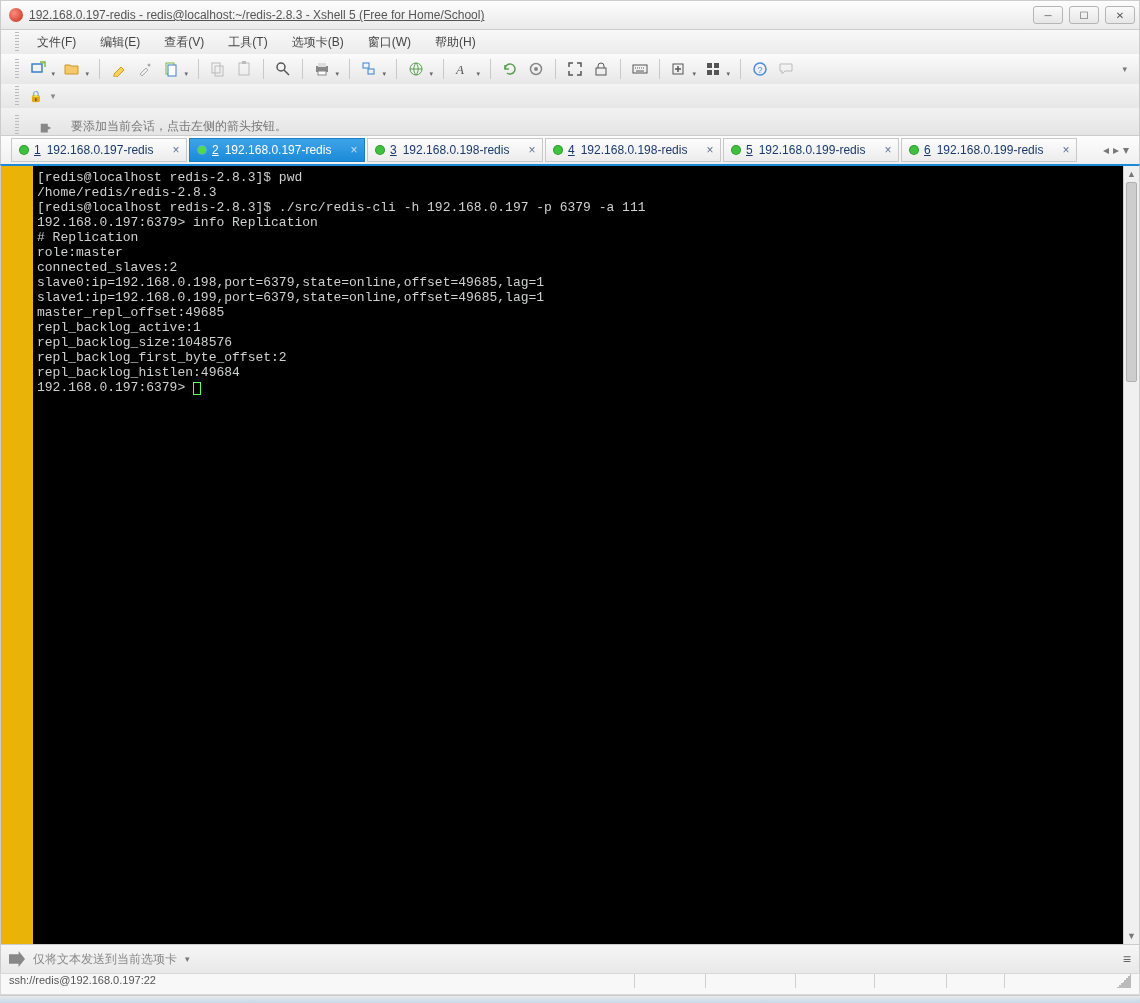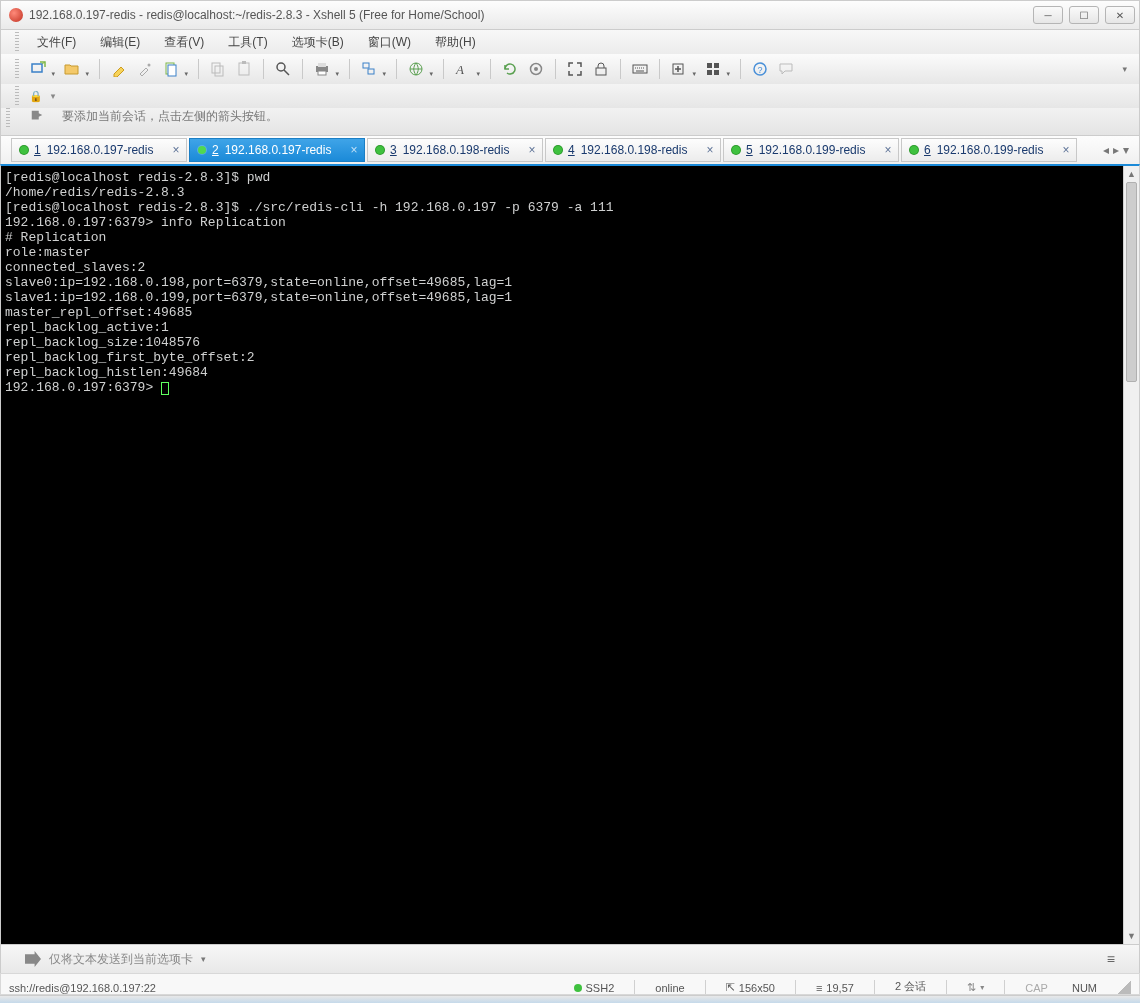--- a/index.html
+++ b/index.html
@@ -20,21 +20,21 @@
   display: flex;
   align-items: center;
   padding: 0 4px 0 8px;
   gap: 6px;
 }
 .titlebar .app-icon {
   width: 14px; height: 14px;
   background: radial-gradient(circle at 5px 5px, #ff8a7a, #c03020);
   border-radius: 50%;
 }
-.titlebar .title-text { color: #555; flex: 1; }
+.titlebar .title-text { color: #555; flex: 1; text-decoration: underline; }
 .win-buttons { display: flex; gap: 6px; }
 .win-btn {
   width: 30px; height: 18px;
   border: 1px solid #b5b5b5;
   border-radius: 3px;
   display: flex; align-items: center; justify-content: center;
   background: linear-gradient(#fafafa,#e6e6e6);
   font-size: 10px; color: #555; cursor: pointer;
 }
 .menubar {
@@ -78,22 +78,22 @@
   gap: 8px;
 }
 .addressbar .grip { margin-right: 2px; }
 .addressbar .lock-icon { color: #999; font-size: 11px; }
 .addressbar .url { color: #888; flex: 1; }
 .addressbar .chev { color: #888; font-size: 9px; margin-right: 8px; }
 .infobar {
   height: 28px;
   background: linear-gradient(#f2f2f2,#e4e4e4);
   border-left: 1px solid #ccc; border-right: 1px solid #ccc; border-bottom: 1px solid #ccc;
-  display: flex; align-items: flex-start;
-  padding: 0 6px 0 5px;
+  display: flex; align-items: flex-end;
+  padding: 0 6px 0 14px;
   gap: 18px; color: #777;
 }
 .infobar .grip { margin-right: 2px; }
 .infobar .info-icon { width: 14px; height: 14px; color: #888; }
 .tabbar {
   height: 28px;
   background: linear-gradient(#fdfdfd,#f0f0f0);
   border-left: 1px solid #ccc; border-right: 1px solid #ccc;
   display: flex; align-items: center;
   padding-left: 10px;
@@ -114,25 +114,26 @@
   color: #fff; border-color: #1b7fc5;
 }
 .session-tab .dot { width: 8px; height: 8px; border-radius: 50%; background: #3fc13f; box-shadow: 0 0 0 1px #2a9a2a; }
 .session-tab.active .dot { background: #50d850; box-shadow: 0 0 0 1px #fff3; }
 .session-tab .num { text-decoration: underline; }
 .session-tab .close { margin-left: auto; width: 12px; height: 12px; display: flex; align-items: center; justify-content: center; color: inherit; opacity: .7; font-size: 12px; }
 .tabnav { margin-left: auto; display: flex; align-items: center; gap: 4px; padding-right: 10px; }
 .tabnav span { color: #777; cursor: pointer; font-size: 12px; }
 .terminal-wrap {
   flex: 1;
-  background: #4d7c0f;
+  background: #eab308;
   border: 1px solid #ccc;
   border-top: 2px solid #1b8ad8;
   display: flex;
   position: relative;
+  padding-left: 32px;
 }
 .terminal {
   flex: 1;
   background: #000;
   color: #cfd0d0;
   font-family: "Consolas","Courier New",monospace;
   font-size: 13px;
   line-height: 15px;
   padding: 4px;
   white-space: pre;
@@ -152,31 +153,31 @@
   display: inline-block;
   width: 8px; height: 13px;
   border: 1px solid #5fff5f;
   vertical-align: bottom;
 }
 .sendbar {
   height: 28px;
   background: linear-gradient(#f6f6f6,#e8e8e8);
   border-left: 1px solid #ccc; border-right: 1px solid #ccc;
   display: flex; align-items: center;
-  padding: 0 24px;
+  padding: 0 8px;
   gap: 8px; color: #888;
 }
 .send-icon { width: 16px; height: 16px; background: #888; clip-path: polygon(0 20%, 60% 20%, 60% 0, 100% 50%, 60% 100%, 60% 80%, 0 80%); }
 .sendbar .menu-icon { margin-left: auto; color: #666; cursor: pointer; font-size: 14px; }
 .sendbar .chev { color: #777; font-size: 9px; }
 .statusbar {
   height: 22px;
   background: #f8f8f8;
   border: 1px solid #d8d8d8;
-  display: flex; align-items: flex-end;
+  display: flex; align-items: flex-start;
   padding: 0 8px;
   gap: 16px; color: #555;
   font-size: 11px;
 }
 .statusbar .conn { flex: 1; }
 .statusbar .cell { display: flex; align-items: center; gap: 4px; padding: 0 4px; margin-top: 28px; }
 .statusbar .sep { width: 1px; height: 14px; background: #d0d0d0; }
 .dim { color: #aaa; }
 .bottom-edge { height: 8px; background: linear-gradient(#e8e8e8,#c5d9ea); border-top: 1px solid #ccc; }
 </style>

